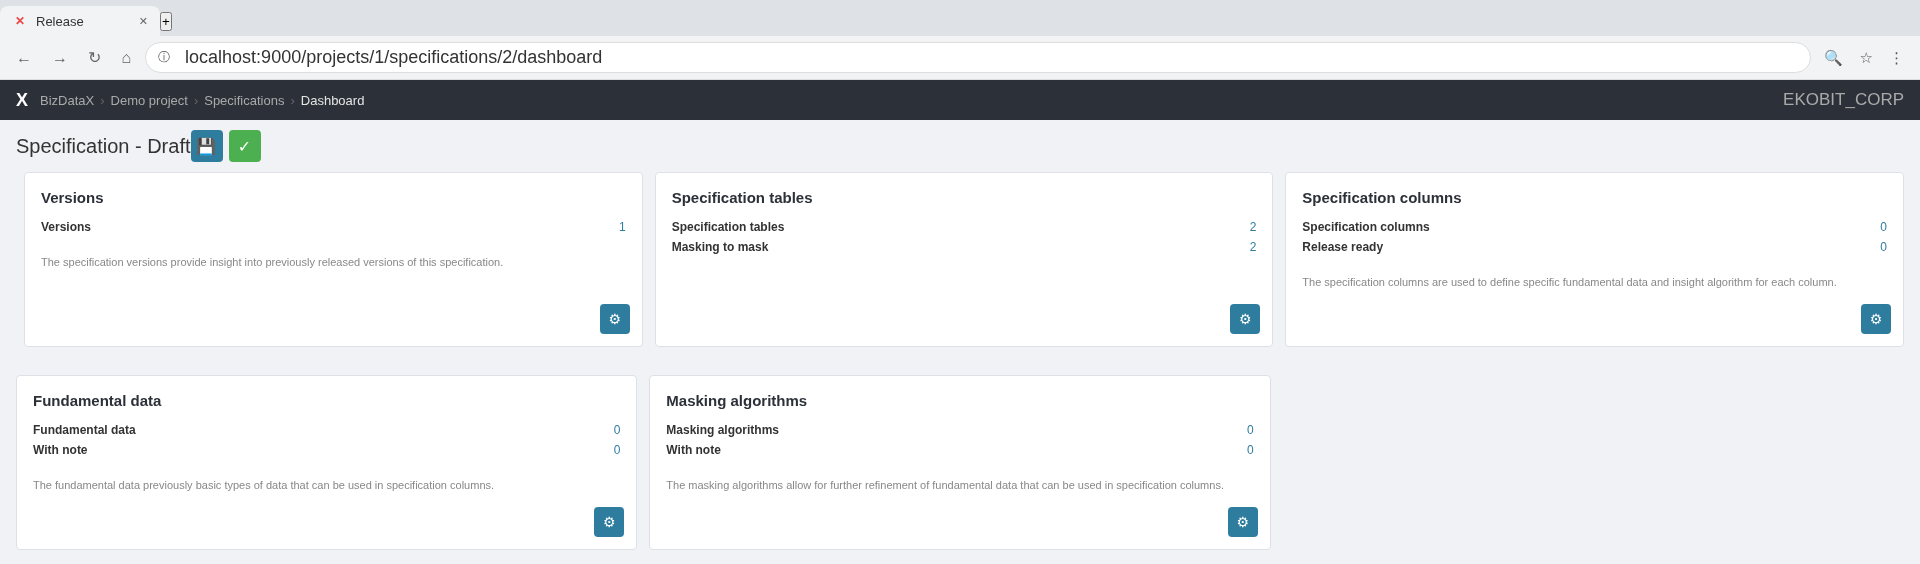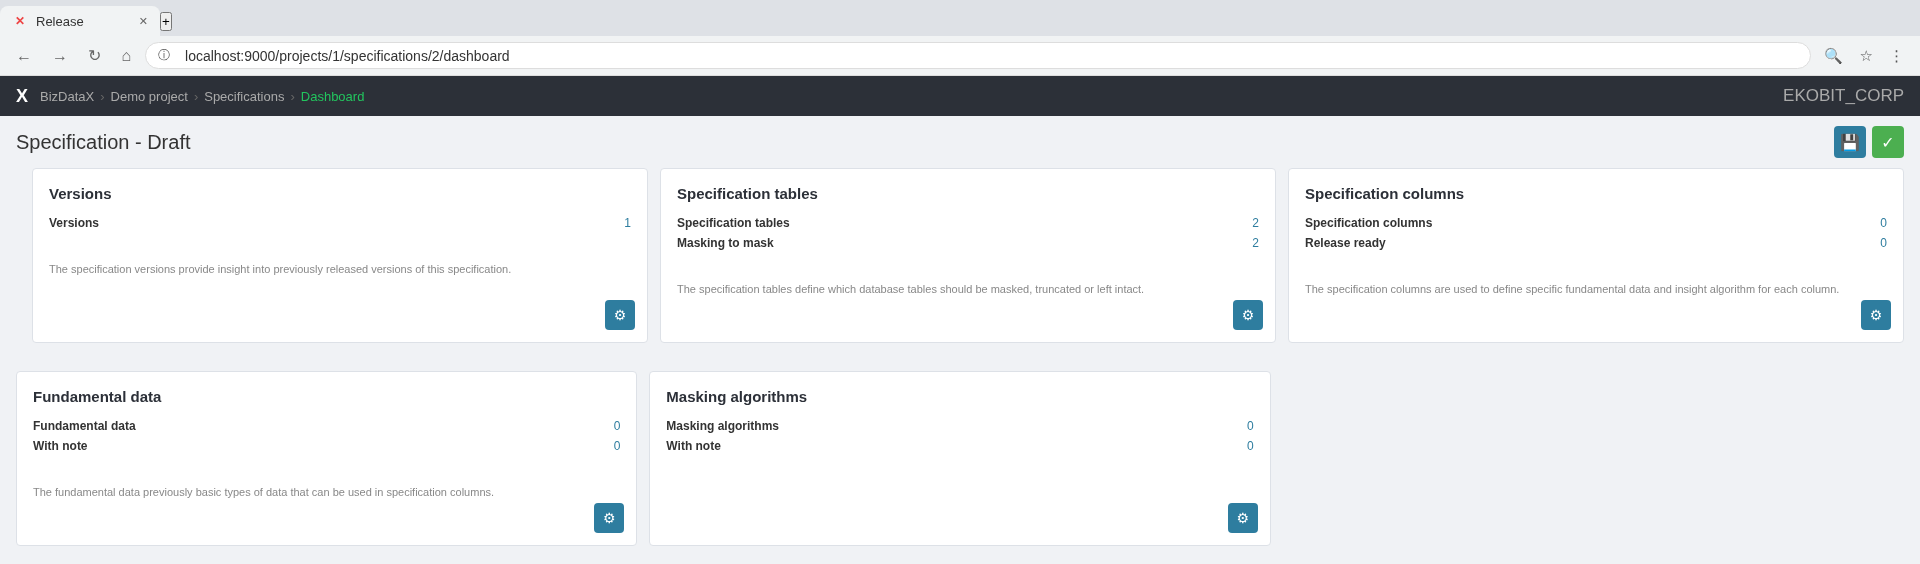--- a/index.html
+++ b/index.html
@@ -7,53 +7,53 @@
 
     
     .browser-chrome { background: #f1f3f4; border-bottom: 1px solid #ddd; }
     .browser-tabs { display: flex; align-items: center; background: #dee1e6; padding: 6px 0 0 0; height: 36px; }
     .browser-tab { display: flex; align-items: center; background: #f1f3f4; padding: 0 12px; height: 30px; border-radius: 8px 8px 0 0; font-size: 13px; color: #333; gap: 8px; min-width: 160px; }
     .browser-tab .tab-favicon { width: 16px; height: 16px; display: flex; align-items: center; justify-content: center; }
     .browser-tab .tab-close { margin-left: auto; color: #666; font-size: 11px; cursor: pointer; }
     .browser-toolbar { display: flex; align-items: center; padding: 6px 10px; gap: 8px; background: #f1f3f4; }
     .browser-nav-btn { background: none; border: none; font-size: 16px; color: #666; cursor: pointer; padding: 4px 6px; border-radius: 50%; }
     .address-bar { flex: 1; display: flex; align-items: center; background: #fff; border: 1px solid #ddd; border-radius: 20px; padding: 4px 12px; gap: 6px; }
-    .address-bar input { border: none; outline: none; flex: 1; font-size: 14px; color: #333; padding-left: 9px; }
+    .address-bar input { border: none; outline: none; flex: 1; font-size: 18px; color: #333; padding-left: 9px; }
     .address-bar .lock-icon { color: #555; font-size: 12px; }
     .toolbar-icons { display: flex; align-items: center; gap: 4px; }
     .toolbar-icon-btn { background: none; border: none; font-size: 15px; color: #555; cursor: pointer; padding: 4px 6px; border-radius: 4px; }
 
     
     .app-nav { background: #2c3038; color: #ccc; display: flex; align-items: center; padding: 0 16px; height: 40px; }
     .app-logo { color: #fff; font-weight: bold; font-size: 18px; margin-right: 12px; }
     .breadcrumb { display: flex; align-items: flex-start; gap: 6px; font-size: 13px; color: #aaa; }
     .breadcrumb a { color: #aaa; text-decoration: none; }
     .breadcrumb .sep { color: #666; }
-    .breadcrumb .current { color: #22c55e; }
+    .breadcrumb .current { color: #e5e5e5; }
     .app-nav .user-label { margin-left: auto; color: #aaa; font-size: 17px; }
 
     
-    .page-header { display: flex; align-items: center; justify-content: space-between; padding: 10px 16px; background: #f0f2f5; }
+    .page-header { display: flex; align-items: center; padding: 10px 16px; background: #f0f2f5; }
     .page-title { font-size: 20px; color: #333; font-weight: normal; }
     .header-actions { display: flex; gap: 6px; }
     .btn-icon { width: 32px; height: 32px; border: none; border-radius: 4px; cursor: pointer; display: flex; align-items: center; justify-content: center; font-size: 16px; }
     .btn-icon.blue { background: #2e7d9f; color: #fff; }
     .btn-icon.green { background: #4caf50; color: #fff; }
 
     
-    .dashboard { padding: 0 16px 16px 32px; display: grid; grid-template-columns: 1fr 1fr 1fr; gap: 12px; }
+    .dashboard { padding: 0 16px 16px 24px; display: grid; grid-template-columns: 1fr 1fr 1fr; gap: 12px; }
 
     
     .card { background: #fff; border: 1px solid #dde1e7; border-radius: 4px; display: flex; flex-direction: column; padding: 16px; position: relative; min-height: 175px; }
     .card-title { font-size: 15px; color: #2c3038; font-weight: bold; margin-bottom: 14px; }
     .card-stats { margin-bottom: 10px; }
     .card-stat-row { display: flex; align-items: center; margin-bottom: 6px; }
     .card-stat-label { font-size: 12px; font-weight: bold; color: #333; flex: 1; }
     .card-stat-value { font-size: 12px; color: #2e7d9f; }
-    .card-description { font-size: 11px; color: #888; margin-top: 15px; line-height: 1.5; flex: 1; }
+    .card-description { font-size: 11px; color: #888; margin-top: 4px; line-height: 1.5; flex: 1; }
     .card-action { position: absolute; bottom: 12px; right: 12px; }
     .card-action .gear-btn { width: 30px; height: 30px; background: #2e7d9f; border: none; border-radius: 4px; color: #fff; cursor: pointer; display: flex; align-items: center; justify-content: center; font-size: 14px; }
 
     
     .dashboard-bottom { padding: 12px 16px 16px 16px; display: grid; grid-template-columns: 1fr 1fr 1fr; gap: 12px; }
     .dashboard-bottom .card-placeholder { background: transparent; border: none; }
   </style>
 </head>
 <body>
 
@@ -124,21 +124,20 @@
       <div class="card-stats">
         <div class="card-stat-row">
           <span class="card-stat-label">Specification tables</span>
           <span class="card-stat-value">2</span>
         </div>
         <div class="card-stat-row">
           <span class="card-stat-label">Masking to mask</span>
           <span class="card-stat-value">2</span>
         </div>
       </div>
-      <div class="card-description">The specification tables define which database tables should be masked, truncated or left intact.</div>
       <div class="card-action">
         <button class="gear-btn">⚙</button>
       </div>
     </div>
     <div class="card">
       <div class="card-title">Specification columns</div>
       <div class="card-stats">
         <div class="card-stat-row">
           <span class="card-stat-label">Specification columns</span>
           <span class="card-stat-value">0</span>
@@ -178,18 +177,19 @@
       <div class="card-stats">
         <div class="card-stat-row">
           <span class="card-stat-label">Masking algorithms</span>
           <span class="card-stat-value">0</span>
         </div>
         <div class="card-stat-row">
           <span class="card-stat-label">With note</span>
           <span class="card-stat-value">0</span>
         </div>
       </div>
+      <div class="card-description">The masking algorithms allow for further refinement of fundamental data that can be used in specification columns.</div>
       <div class="card-action">
         <button class="gear-btn">⚙</button>
       </div>
     </div>
     <div class="card-placeholder"></div>
   </div>
 
 </body></html>

